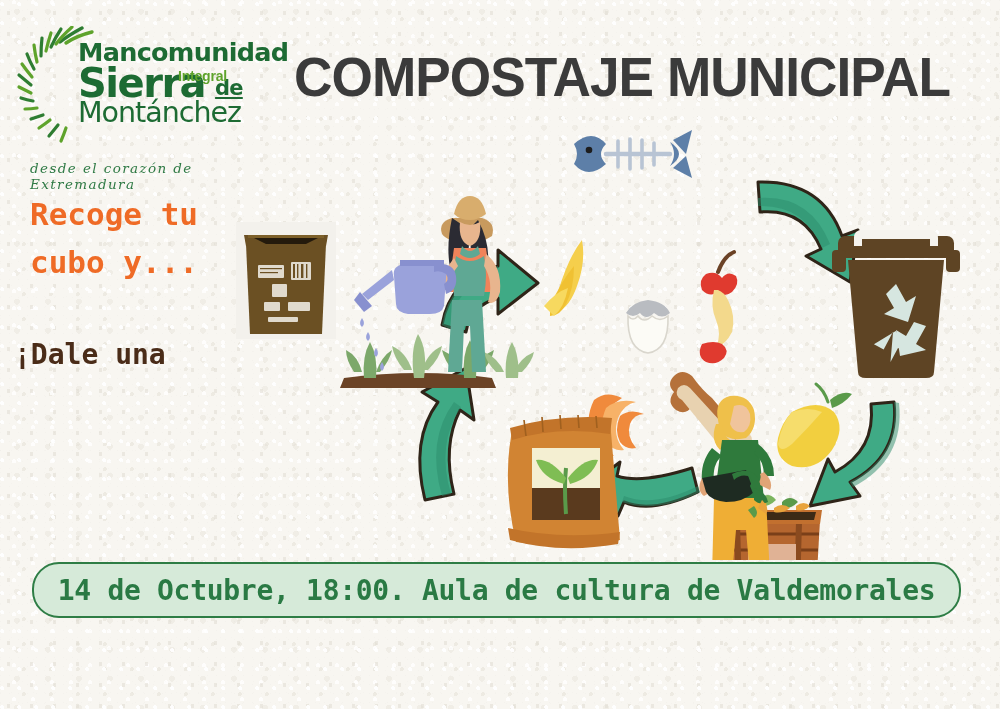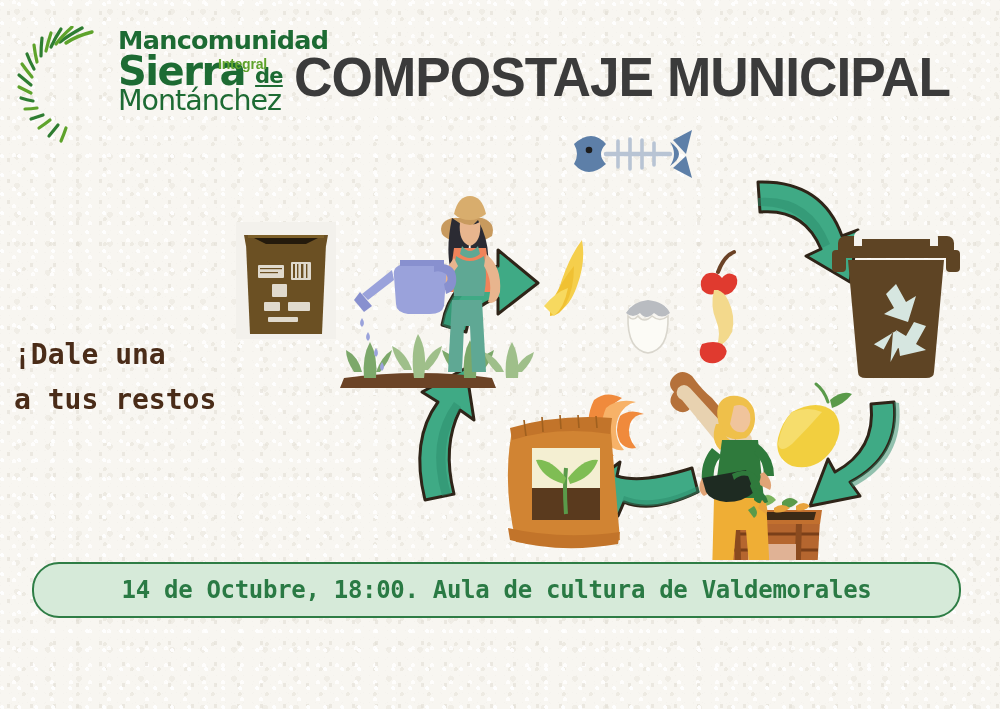--- a/index.html
+++ b/index.html
@@ -25,21 +25,21 @@
     position:absolute;inset:0;pointer-events:none;
     background-image:
       linear-gradient(115deg, rgba(0,0,0,.016) 0 1px, transparent 1px 6px),
       linear-gradient(25deg, rgba(0,0,0,.013) 0 1px, transparent 1px 7px);
     background-size:9px 9px,11px 11px;
   }
 
   
   #logo{position:absolute;left:14px;top:24px;width:252px;height:140px;}
   #logo .sun{position:absolute;left:0;top:2px;width:86px;height:118px;}
-  #logo .words{position:absolute;left:64px;top:4px;width:188px;margin-left:40px;}
+  #logo .words{position:absolute;left:64px;top:16px;width:188px;}
   .l1{font-weight:bold;font-size:25.5px;color:#1d6b33;letter-spacing:-.7px;line-height:1;font-family:"DejaVu Sans",sans-serif;}
   .l2row{display:flex;align-items:flex-end;gap:10px;margin-top:-2px;}
   .l2{font-weight:bold;font-size:40px;color:#1d6b33;letter-spacing:-1.5px;line-height:.96;font-family:"DejaVu Sans",sans-serif;}
   .lde{font-weight:bold;font-size:21px;color:#1d6b33;letter-spacing:-.8px;line-height:1;position:relative;top:-3px;font-family:"DejaVu Sans",sans-serif;text-decoration:underline;}
   .lint{font-weight:bold;font-size:14px;color:#5ea32b;position:absolute;left:100px;top:28px;letter-spacing:-.2px;font-family:Liberation Sans, sans-serif;}
   .l3{font-weight:normal;font-size:28.5px;color:#1d6b33;letter-spacing:-1px;line-height:1;margin-top:-3px;font-family:"DejaVu Sans",sans-serif;}
   .tagline{position:absolute;left:16px;top:136px;font-size:13.5px;color:#2f7a45;
     font-family:"DejaVu Serif",serif;font-style:italic;letter-spacing:1.4px;}
 
   
@@ -68,21 +68,21 @@
   #cubo{position:absolute;left:236px;top:222px;width:100px;height:117px;}
 
   
   #banner{
     position:absolute;left:32px;top:562px;width:925px;height:52px;
     background:#d6ead9;border:2.5px solid #2e7d45;border-radius:27px;
     display:flex;align-items:center;justify-content:center;
   }
   #banner span{
     font-family:"DejaVu Sans Mono","Liberation Mono",monospace;
-    font-weight:bold;font-size:24px;color:#2a7a44;letter-spacing:-.3px;white-space:nowrap;
+    font-weight:bold;font-size:28px;color:#2a7a44;letter-spacing:-.3px;white-space:nowrap;
   }
 
   
   #footer{position:absolute;left:0;top:636px;width:1000px;height:73px;}
 </style>
 </head>
 <body>
 
 <div id="poster">
   <div class="tex2"></div>
@@ -111,28 +111,32 @@
     </svg>
     <div class="words">
       <div class="l1">Mancomunidad</div>
       <div class="l2row">
         <span class="l2">Sierra</span>
         <span class="lde">de</span>
       </div>
       <div class="l3">Montánchez</div>
       <div class="lint">Integral</div>
     </div>
+    <div class="tagline">desde el corazón de Extremadura</div>
   </div>
 
   <div id="title">COMPOSTAJE MUNICIPAL</div>
 
+  <div id="recoge">
+    <div>Recoge tu</div>
+    <div>cubo y...</div>
+  </div>
 
   <div id="dale">
     <div>¡Dale una</div>
-    <div>a tus restos</div>
   </div>
 
   <svg id="cubo" viewBox="0 0 100 117">
     <rect x="0" y="0" width="100" height="117" fill="#f3f1ec"></rect>
     <path d="M10 22 L90 22 L86 112 L14 112 Z" fill="#6b5023"></path>
     <path d="M8 13 L92 13 L90 24 L10 24 Z" fill="#6b5023"></path>
     <path d="M14 14 L86 14 L70 22 L30 22 Z" fill="#241a0c"></path>
     <path d="M12 13 L88 13 L88 16 L12 16 Z" fill="#7d6029"></path>
     <g fill="#e9e5da" opacity=".93">
       <rect x="22" y="43" width="26" height="13" rx="1"></rect>

